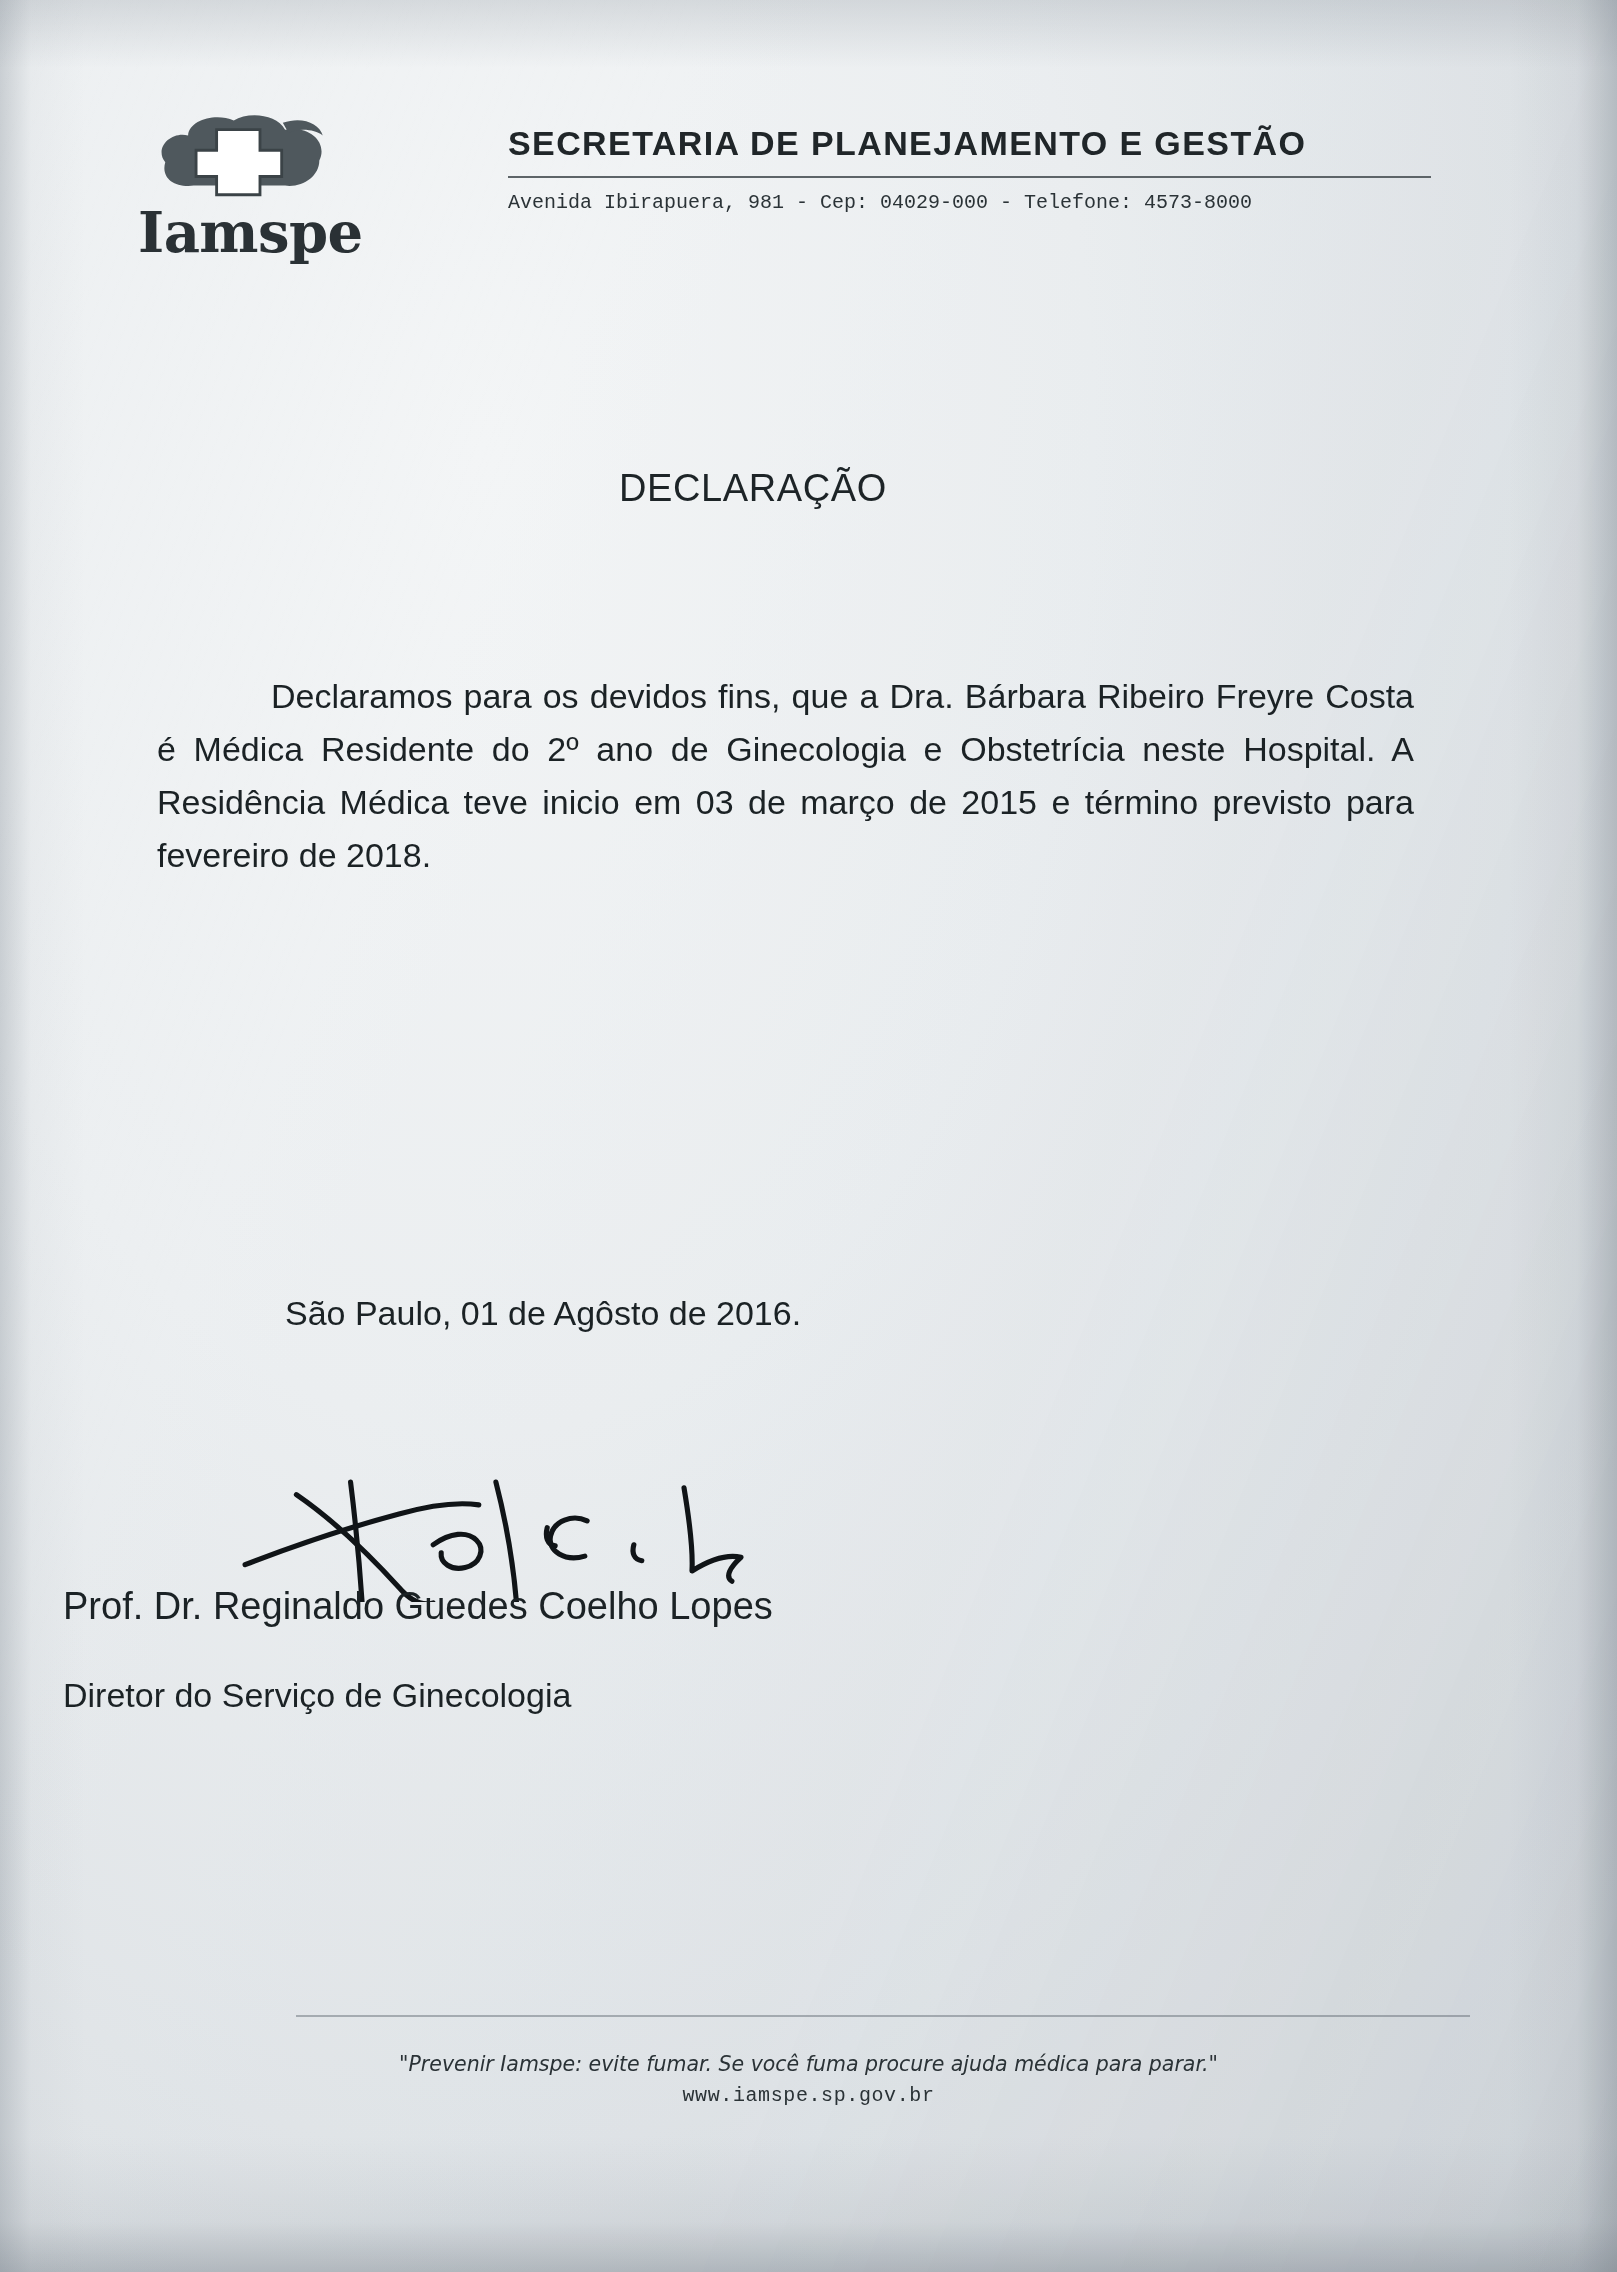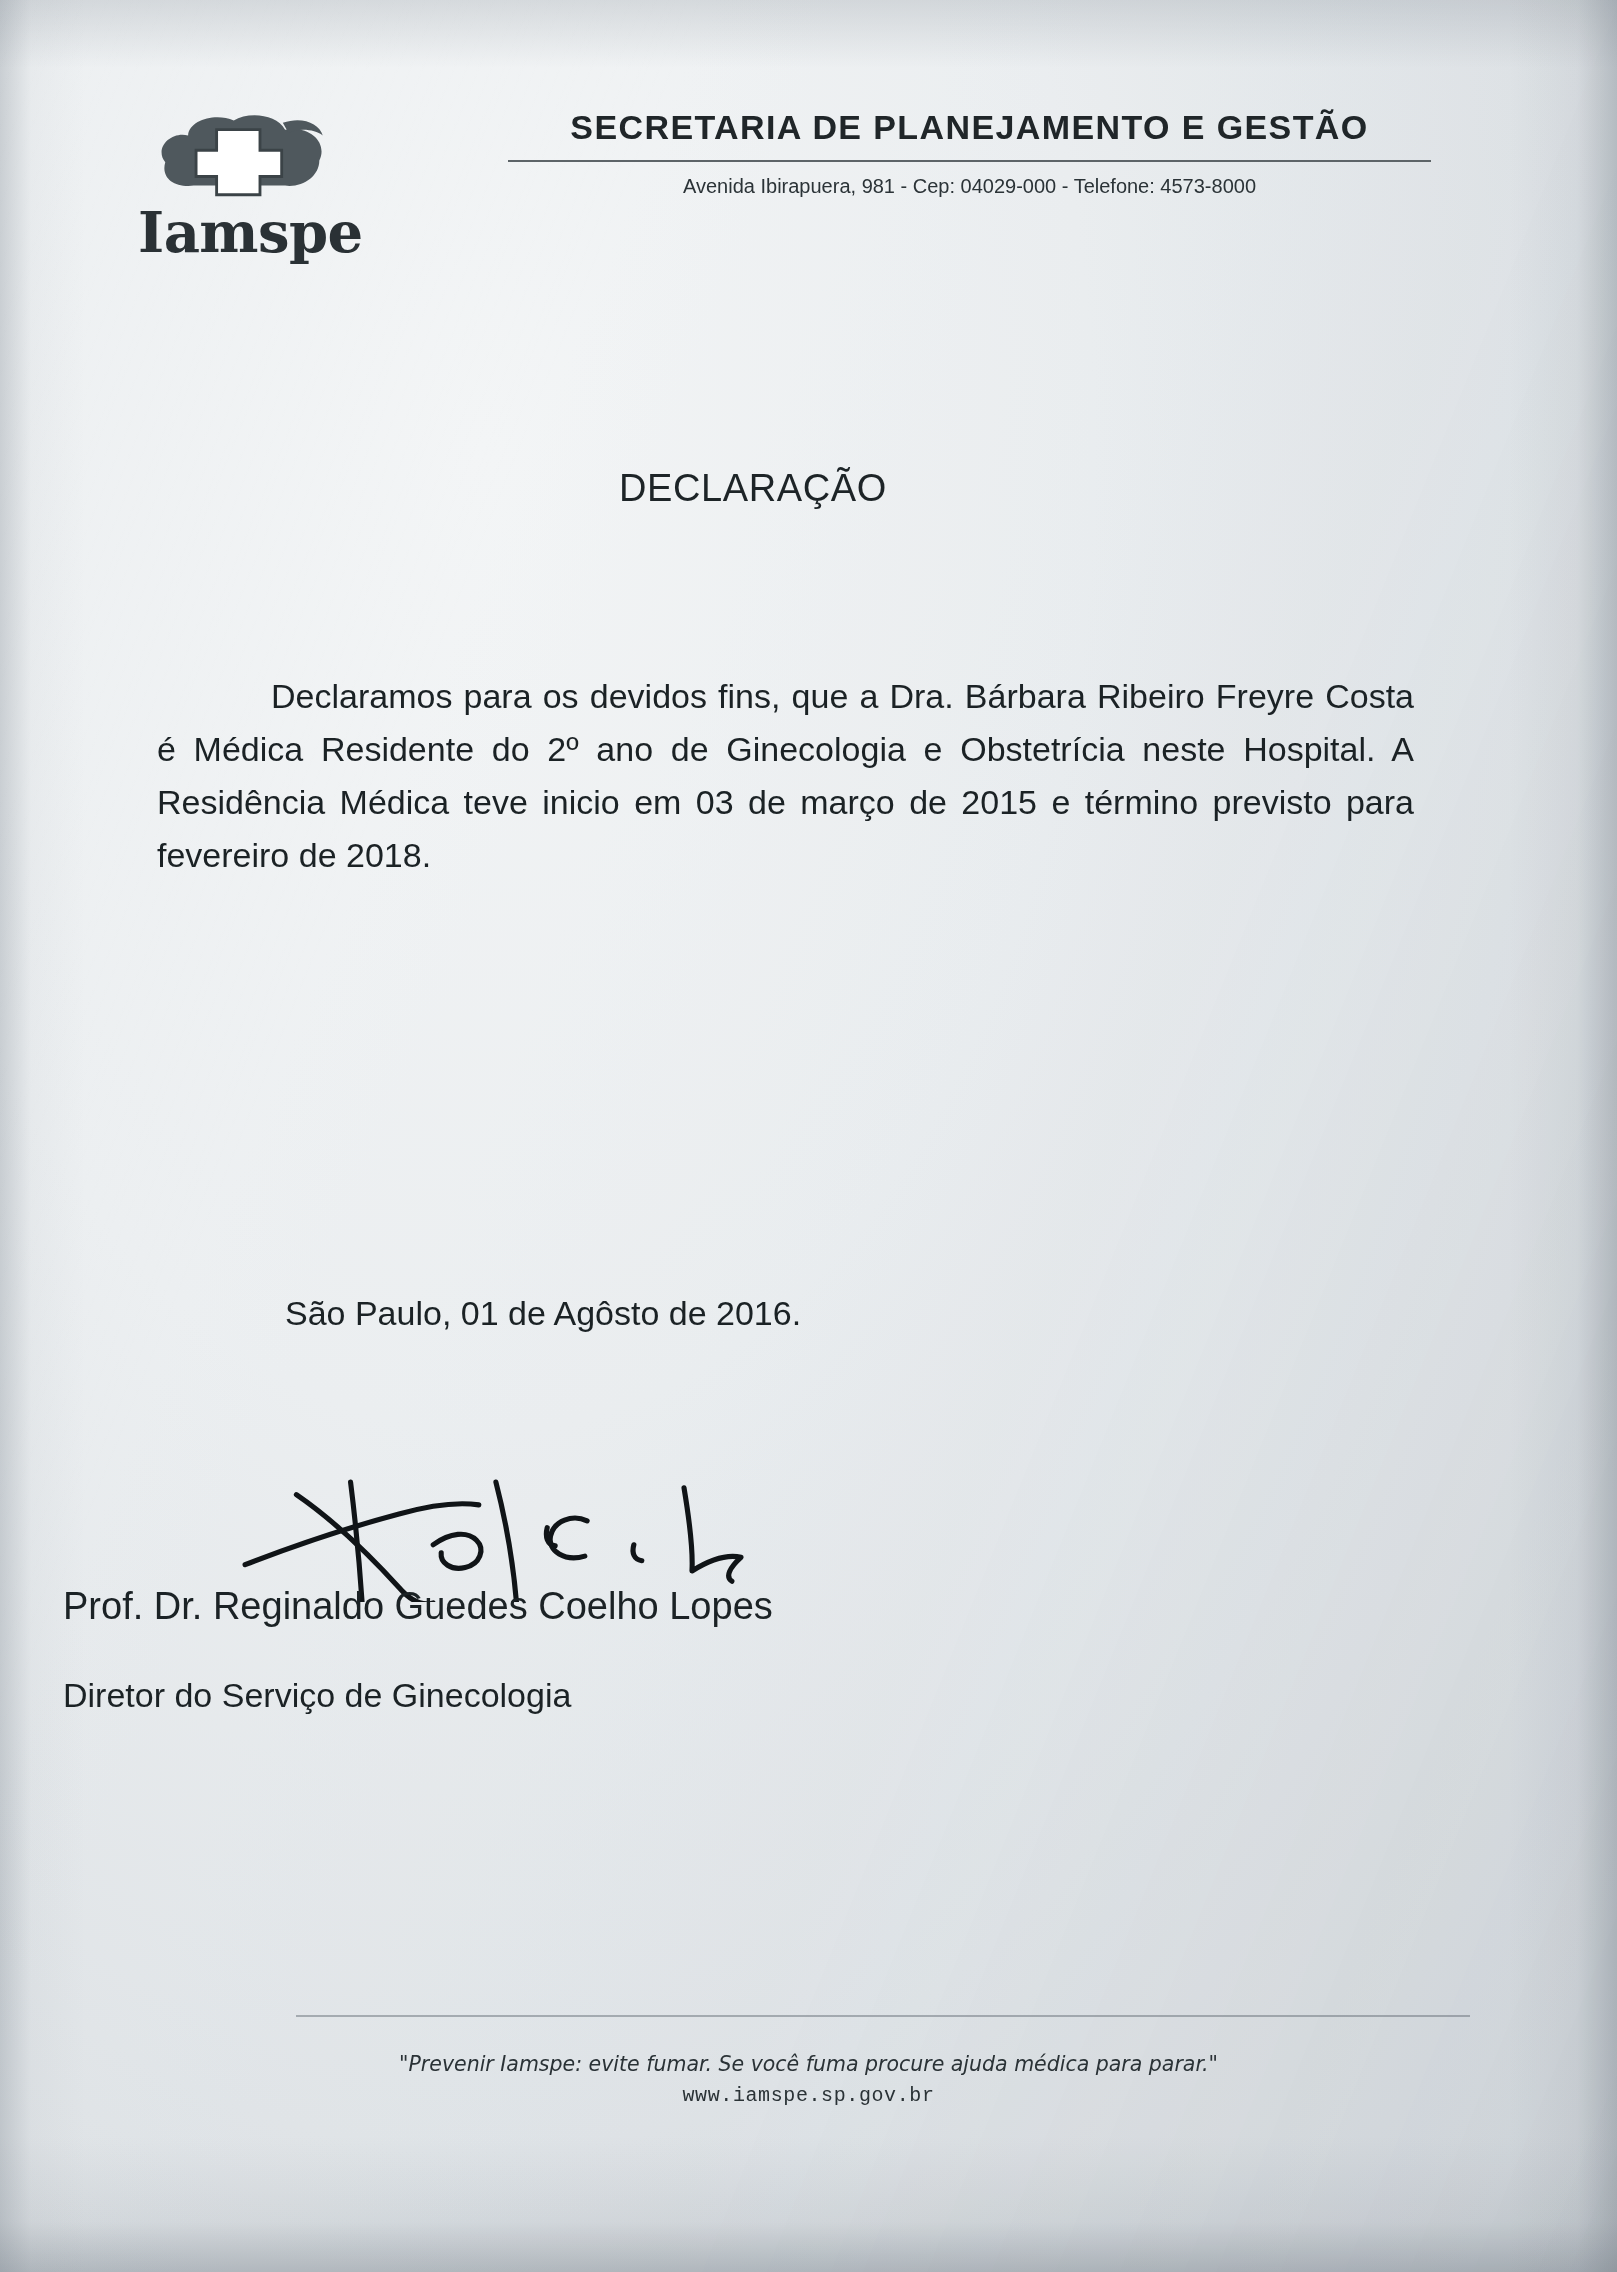--- a/index.html
+++ b/index.html
@@ -84,23 +84,23 @@
     top: 91px;
     font-family: "DejaVu Serif", serif;
     font-weight: bold;
     font-size: 56px;
     letter-spacing: -0.6px;
     color: #2a3135;
   }
   .header-text {
     position: absolute;
     left: 371px;
-    top: 0px;
+    top: 16px;
     width: 923px;
-    text-align: center;
+    text-align: left;
   }
   .h-line1 {
     font-family: "Liberation Sans", sans-serif;
     font-weight: bold;
     font-size: 34px;
     letter-spacing: 1.4px;
     color: #202629;
     white-space: nowrap;
   }
   .h-rule {
@@ -110,21 +110,21 @@
     width: 100%;
   }
   .h-line2 {
     font-family: "DejaVu Sans", sans-serif;
     font-weight: bold;
     font-size: 27px;
     color: #222a2e;
     white-space: nowrap;
   }
   .h-line3 {
-    font-family: Liberation Sans, sans-serif;
+    font-family: Liberation Mono, monospace;
     font-size: 20px;
     color: #2b3337;
     margin-top: 9px;
     white-space: nowrap;
   }
 
   
   .doc-title {
     position: absolute;
     left: 0;

